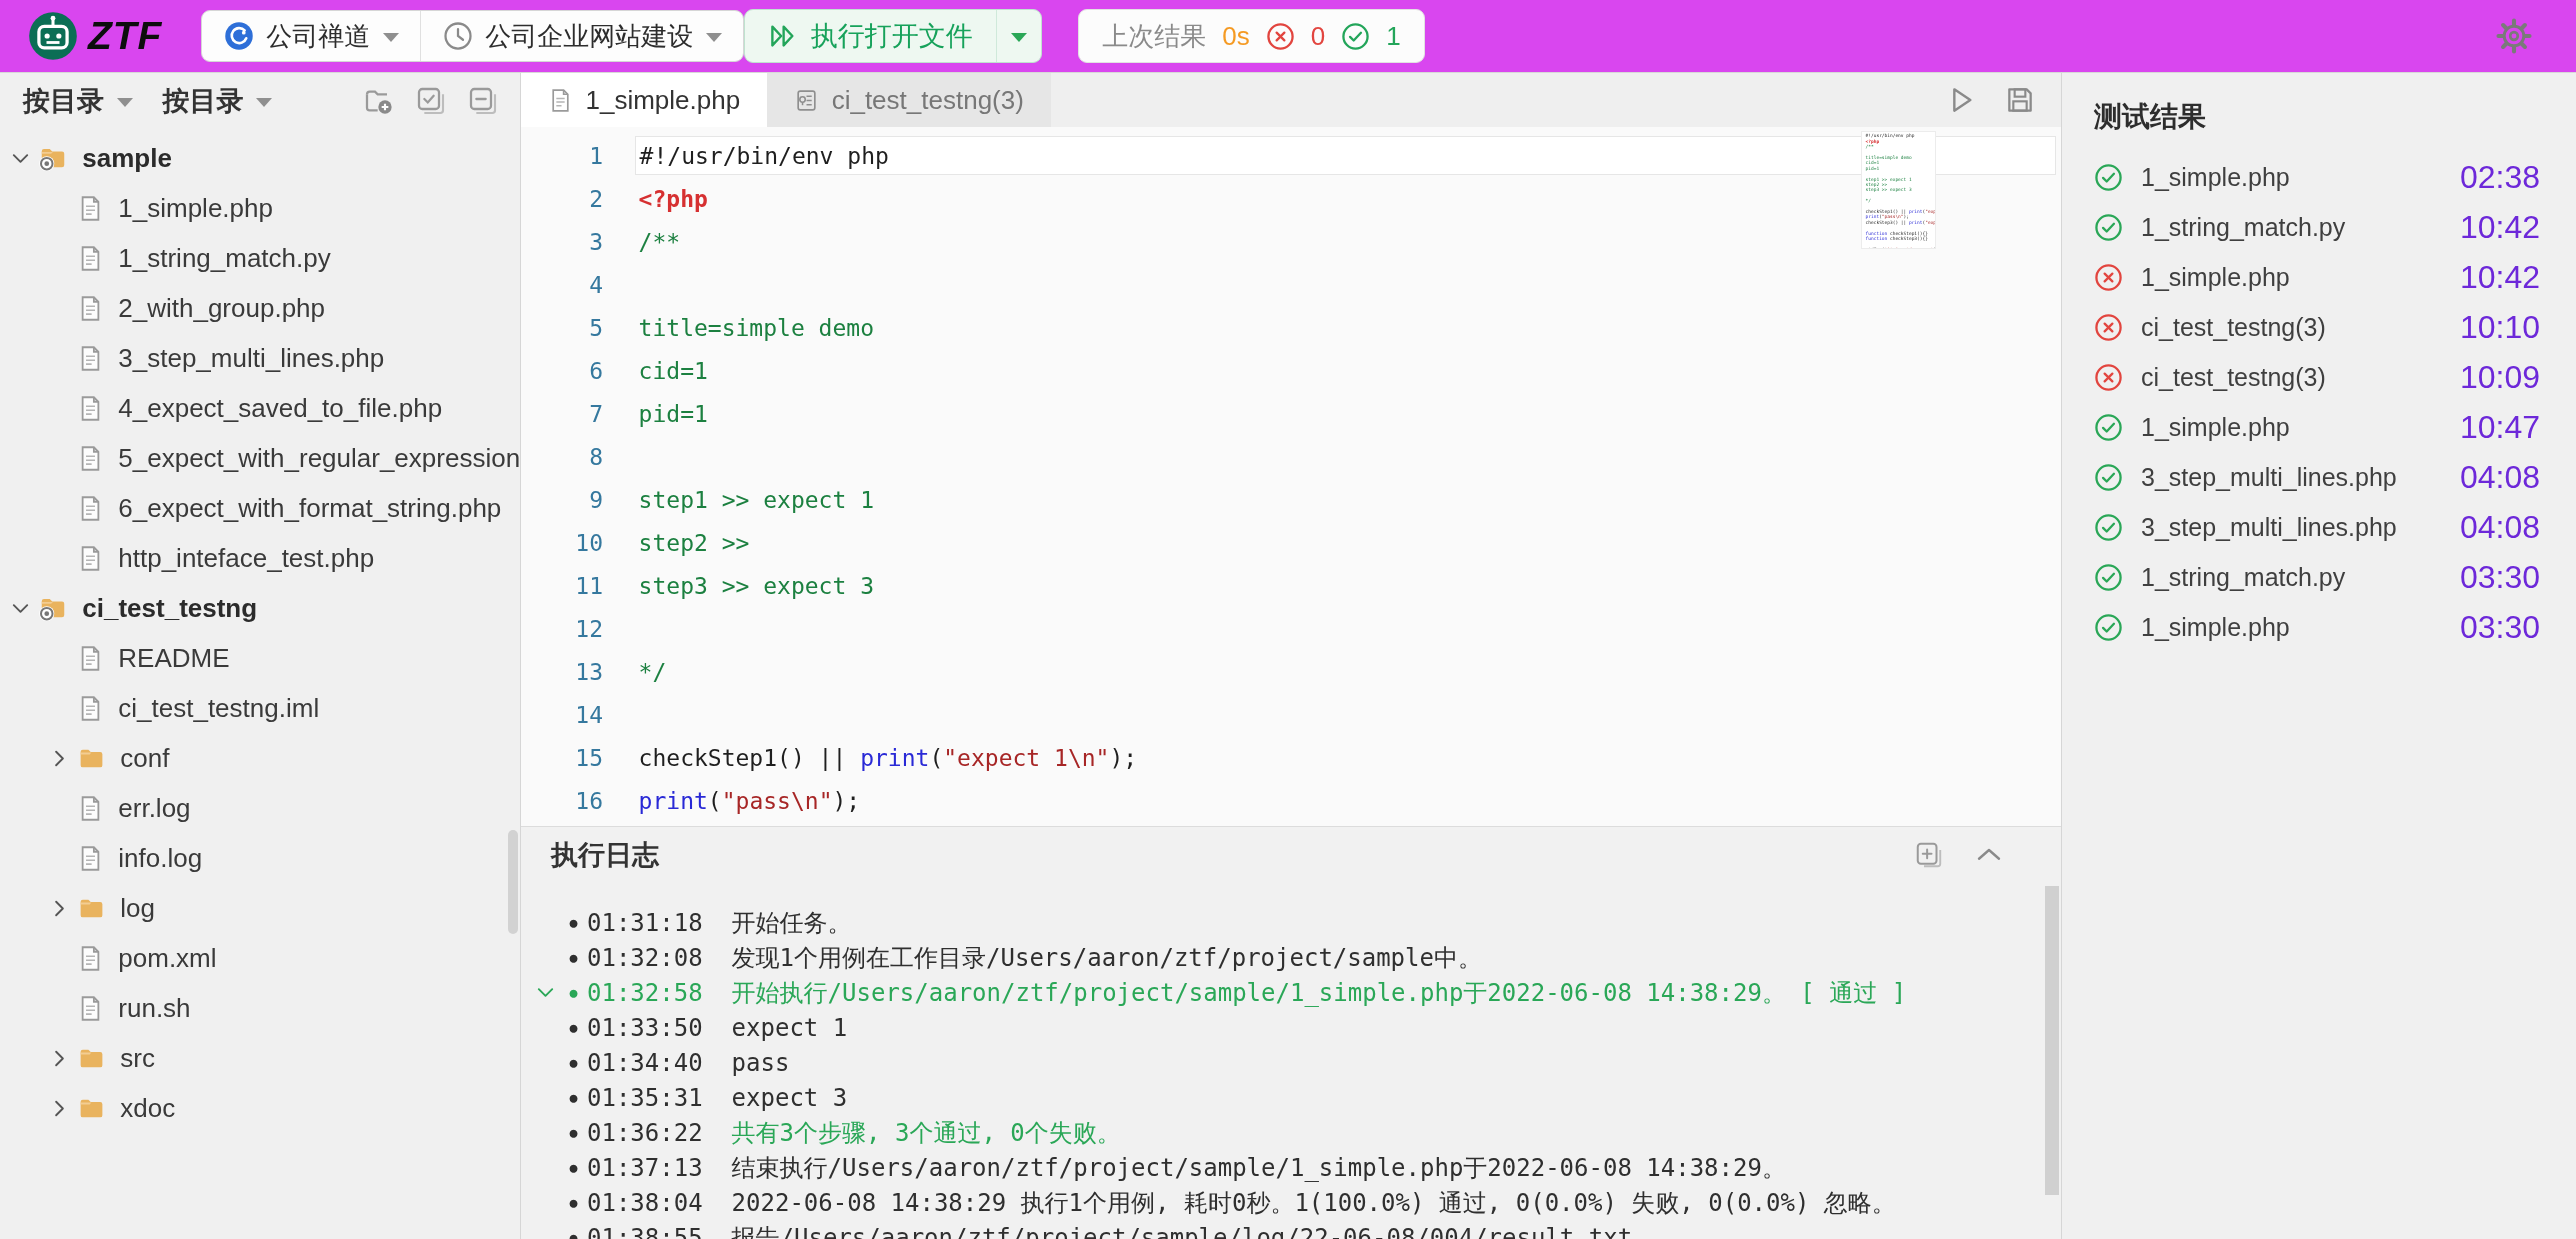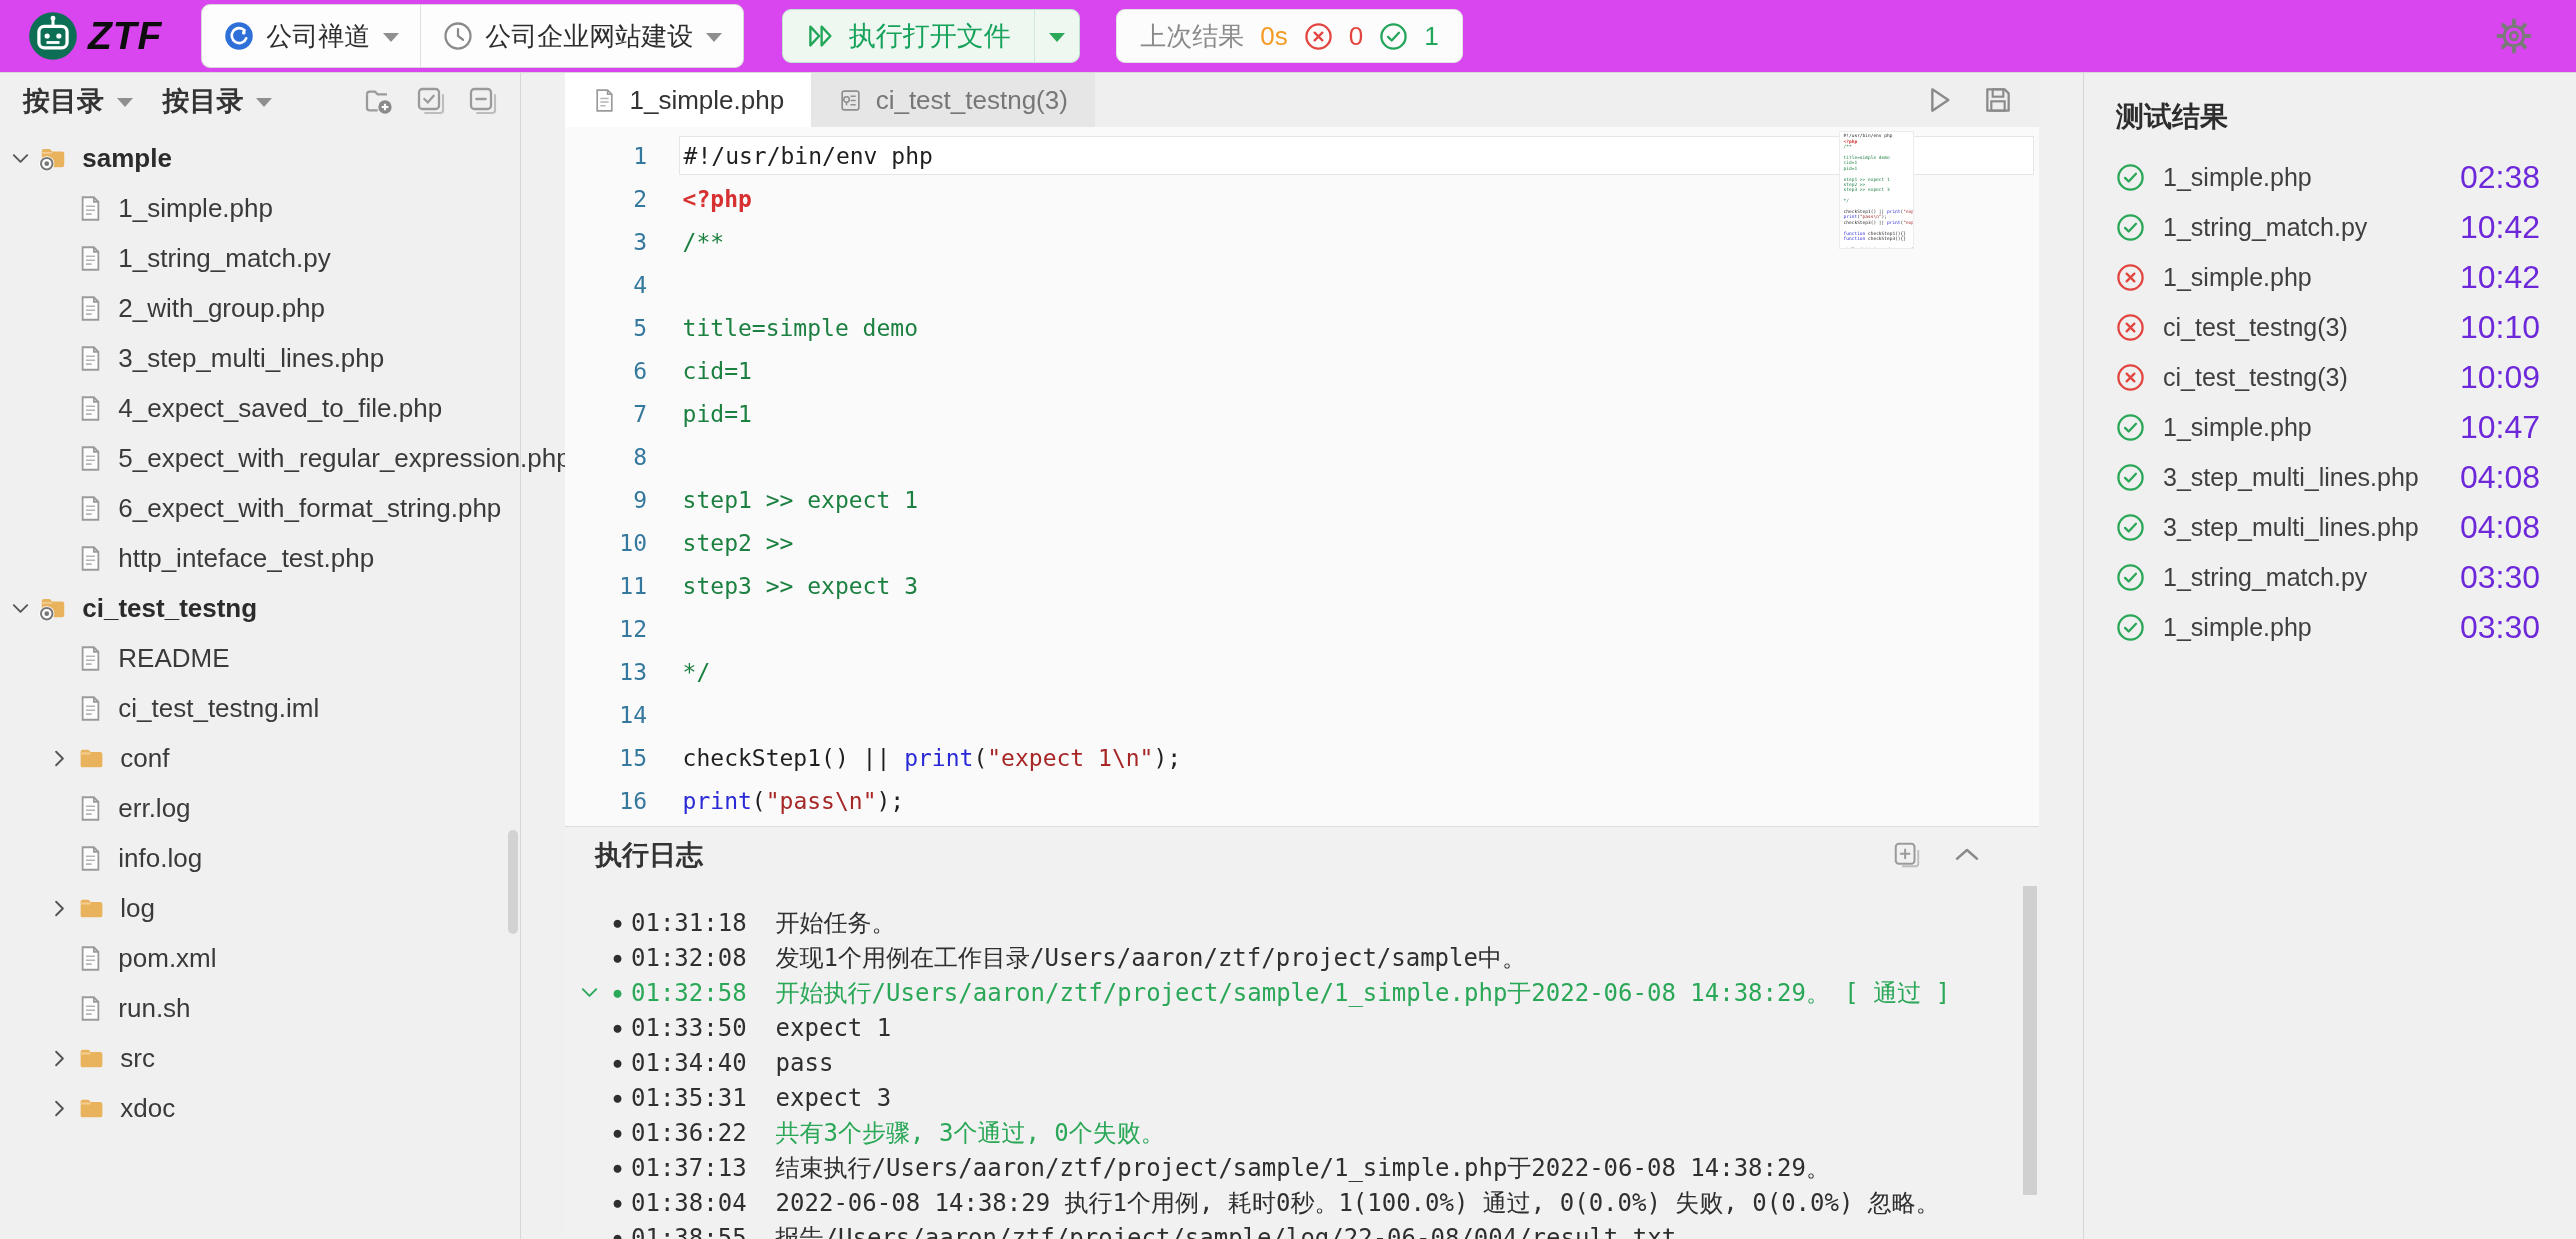--- a/index.html
+++ b/index.html
@@ -4,42 +4,42 @@
 <style>
   * { box-sizing: border-box; margin: 0; padding: 0; }
   html,body { width:2576px; height:1240px; overflow:hidden;
     font-family:"Liberation Sans", sans-serif; background:#f0f0f0; color:#333; }
 
   
   .topbar { height:73px; background:#d946ef; border-bottom:1.8px solid #d8d8d8;
     display:flex; align-items:center; padding:0 27px; }
   .logo { display:flex; align-items:center; gap:9px; margin-right:39px; }
   .logo-text { font-size:39px; font-weight:bold; font-style:italic; color:#0d0d0d; letter-spacing:0.9px; }
-  .dd-group { display:flex; align-items:stretch; height:64px; background:#fdfdfd;
-    border:1.8px solid #d6d6d6; border-radius:9px; overflow:hidden; margin-right:38px; }
+  .dd-group { display:flex; align-items:stretch; height:52px; background:#fdfdfd;
+    border:1.8px solid #d6d6d6; border-radius:9px; overflow:hidden; }
   .dd { display:flex; align-items:center; gap:12.5px; padding:0 21.5px; font-size:26px; color:#2d2d2d; cursor:pointer; }
   .dd + .dd { border-left:1.8px solid #e0e0e0; }
   .caret { width:0; height:0; border-left:8px solid transparent; border-right:8px solid transparent;
     border-top:9.8px solid #8f8f8f; margin-top:3.6px; }
   .exec-btn { display:flex; align-items:stretch; height:54px; background:#eef8f1;
     border:1.8px solid #bfe3cf; border-radius:9px; overflow:hidden; margin-right:36px; }
   .exec-main { display:flex; align-items:center; gap:12.5px; padding:0 23px;
     font-size:27px; color:#17a25b; cursor:pointer; }
   .exec-caret { display:flex; align-items:center; padding:0 14.3px; border-left:1.8px solid #cfe9da; cursor:pointer; }
   .exec-caret .caret { border-top-color:#2aa757; }
   .last-result { display:flex; align-items:center; gap:16px; height:54px; background:#fcfcfc;
     border:1.8px solid #e2e2e2; border-radius:9px; padding:0 23px; font-size:26px; }
   .lr-label { color:#8a8a8a; }
   .lr-duration { color:#f59a23; }
   .lr-fail { color:#e2453f; }
   .lr-pass { color:#23a55a; }
   .gear { margin-left:auto; margin-right:16px; cursor:pointer; display:flex; }
 
   
-  .main { display:flex; height:1166px;gap:44px; }
+  .main { display:flex; height:1166px; }
   .sidebar { width:521px; border-right:1.8px solid #d6d6d6; position:relative; background:#f0f0f0; }
   .center { width:1540px; display:flex; flex-direction:column; background:#fafafa; }
   .results { width:515px; border-left:1.8px solid #d6d6d6; background:#f0f0f0; }
 
   
   .sidebar-head { height:55px; display:flex; align-items:center; gap:30px; padding:0 21.5px 0 23px; }
   .filter { display:flex; align-items:center; gap:12.5px; font-size:27px; font-weight:bold; color:#333; cursor:pointer; }
   .filter .caret { border-top-color:#8f8f8f; }
   .head-icons { margin-left:auto; display:flex; align-items:center; gap:19.7px; }
   .head-icons > span { display:flex; cursor:pointer; }

